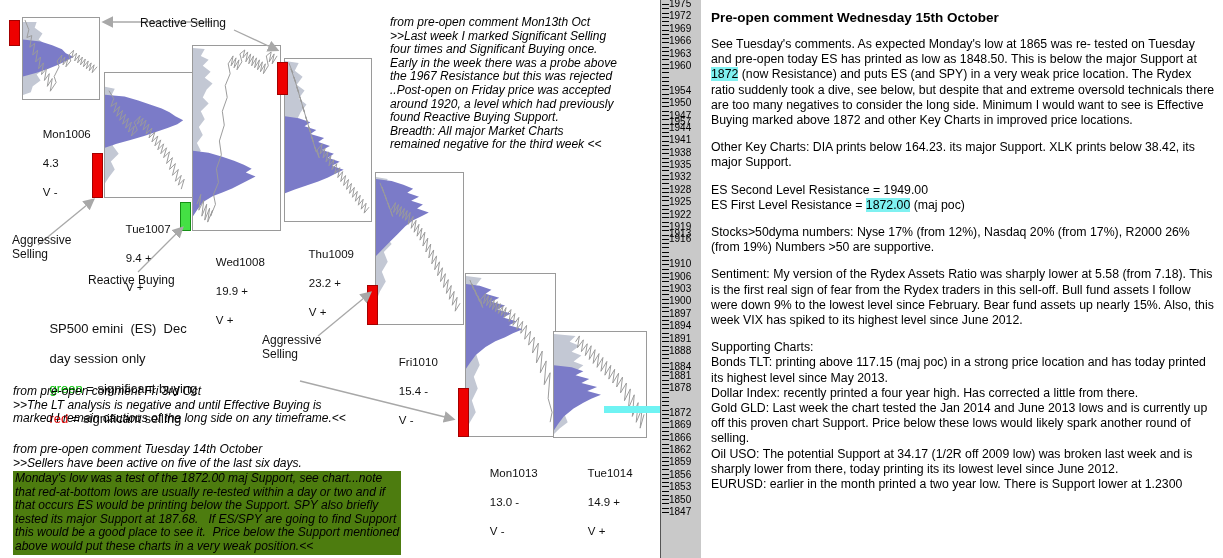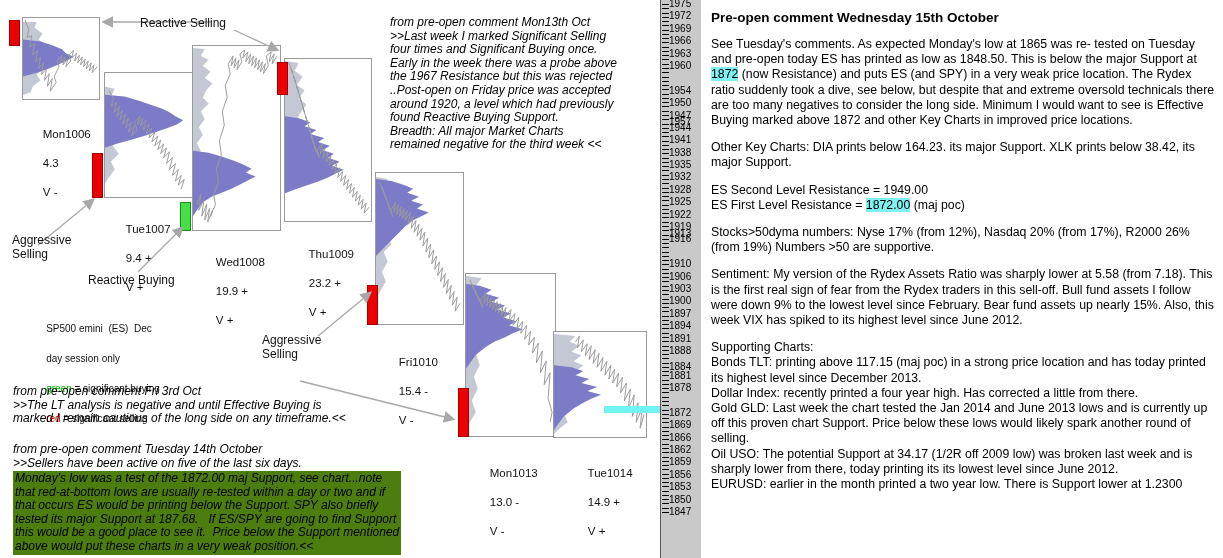--- a/index.html
+++ b/index.html
@@ -11,21 +11,21 @@
   
   #chart-area{position:absolute;left:0;top:0;width:660px;height:558px;overflow:hidden;}
   .day-panel{position:absolute;box-sizing:border-box;border:1px solid #9a9a9a;background:#ffffff;}
   .panel-inner{position:absolute;left:0;top:0;width:100%;height:100%;overflow:hidden;}
   .sig-bar{position:absolute;width:11px;border:1px solid #7a1010;box-sizing:border-box;}
   .sig-red{background:#ee0000;border-color:#a40000;}
   .sig-green{background:#44e044;border-color:#159015;}
   .panel-label{position:absolute;font-size:11.5px;color:#111;line-height:14.5px;white-space:pre;}
   .ann{position:absolute;font-size:12px;color:#111;line-height:14px;white-space:pre;}
   .italic-note{position:absolute;font-size:12px;font-style:italic;color:#000;line-height:13.6px;white-space:pre;}
-  .legend{position:absolute;font-size:10px;color:#111;line-height:15px;white-space:pre;}
+  .legend{position:absolute;font-size:13px;color:#111;line-height:15px;white-space:pre;}
   .legend .g{color:#00c000;}
   .legend .r{color:#e00000;}
   .hl-yellow{background:#4d7c0f;}
   .arrow{position:absolute;overflow:visible;}
   .cyan-line{position:absolute;background:#6ff3f3;height:7px;}
   
   #price-axis{position:absolute;left:660px;top:0;width:40px;height:558px;background:#c9c9c9;border-left:1px solid #555;border-right:1px solid #555;}
   #price-axis .tickrow{position:absolute;left:0;width:40px;height:1px;}
   #price-axis .tickmark{position:absolute;left:1px;width:7px;height:1px;background:#000;}
   #price-axis .ticklabel{position:absolute;left:8px;top:-6px;font-size:10px;color:#000;font-family:"Liberation Sans",sans-serif;}
@@ -695,19 +695,19 @@
     <span>ES Second Level Resistance = 1949.00</span><br>
     <span>ES First Level Resistance = </span><span class="mark">1872.00</span><span> (maj poc)</span>
   </p>
 
   <p>Stocks&gt;50dyma numbers: Nyse 17% (from 12%), Nasdaq 20% (from 17%), R2000 26% (from 19%)  Numbers &gt;50 are supportive.</p>
 
   <p>Sentiment: My version of the Rydex Assets Ratio was sharply lower at 5.58 (from 7.18).  This is the first real sign of fear from the Rydex traders in this sell-off.  Bull fund assets I follow were down 9% to the lowest level since February. Bear fund assets up nearly 15%.  Also, this week VIX has spiked to its highest level since June 2012.</p>
 
   <p>
     <span>Supporting Charts:</span><br>
-    <span>Bonds TLT: printing above 117.15 (maj poc) in a strong price location and has today printed its highest level since December 2013.</span><br>
+    <span>Bonds TLT: printing above 117.15 (maj poc) in a strong price location and has today printed its highest level since May 2013.</span><br>
     <span>Dollar Index: recently printed a four year high. Has corrected a little from there.</span><br>
     <span>Gold GLD: Last week the chart tested the Jan 2014 and June 2013 lows and is currently up off this proven chart Support.  Price below these lows would likely spark another round of selling.</span><br>
     <span>Oil USO: The potential Support at 34.17 (1/2R off 2009 low) was broken last week and is sharply lower from there, today printing its its lowest level since June 2012.</span><br>
     <span>EURUSD: earlier in the month printed a two year low.  There is Support lower at 1.2300</span>
   </p>
 </div>
 
 </body></html>

